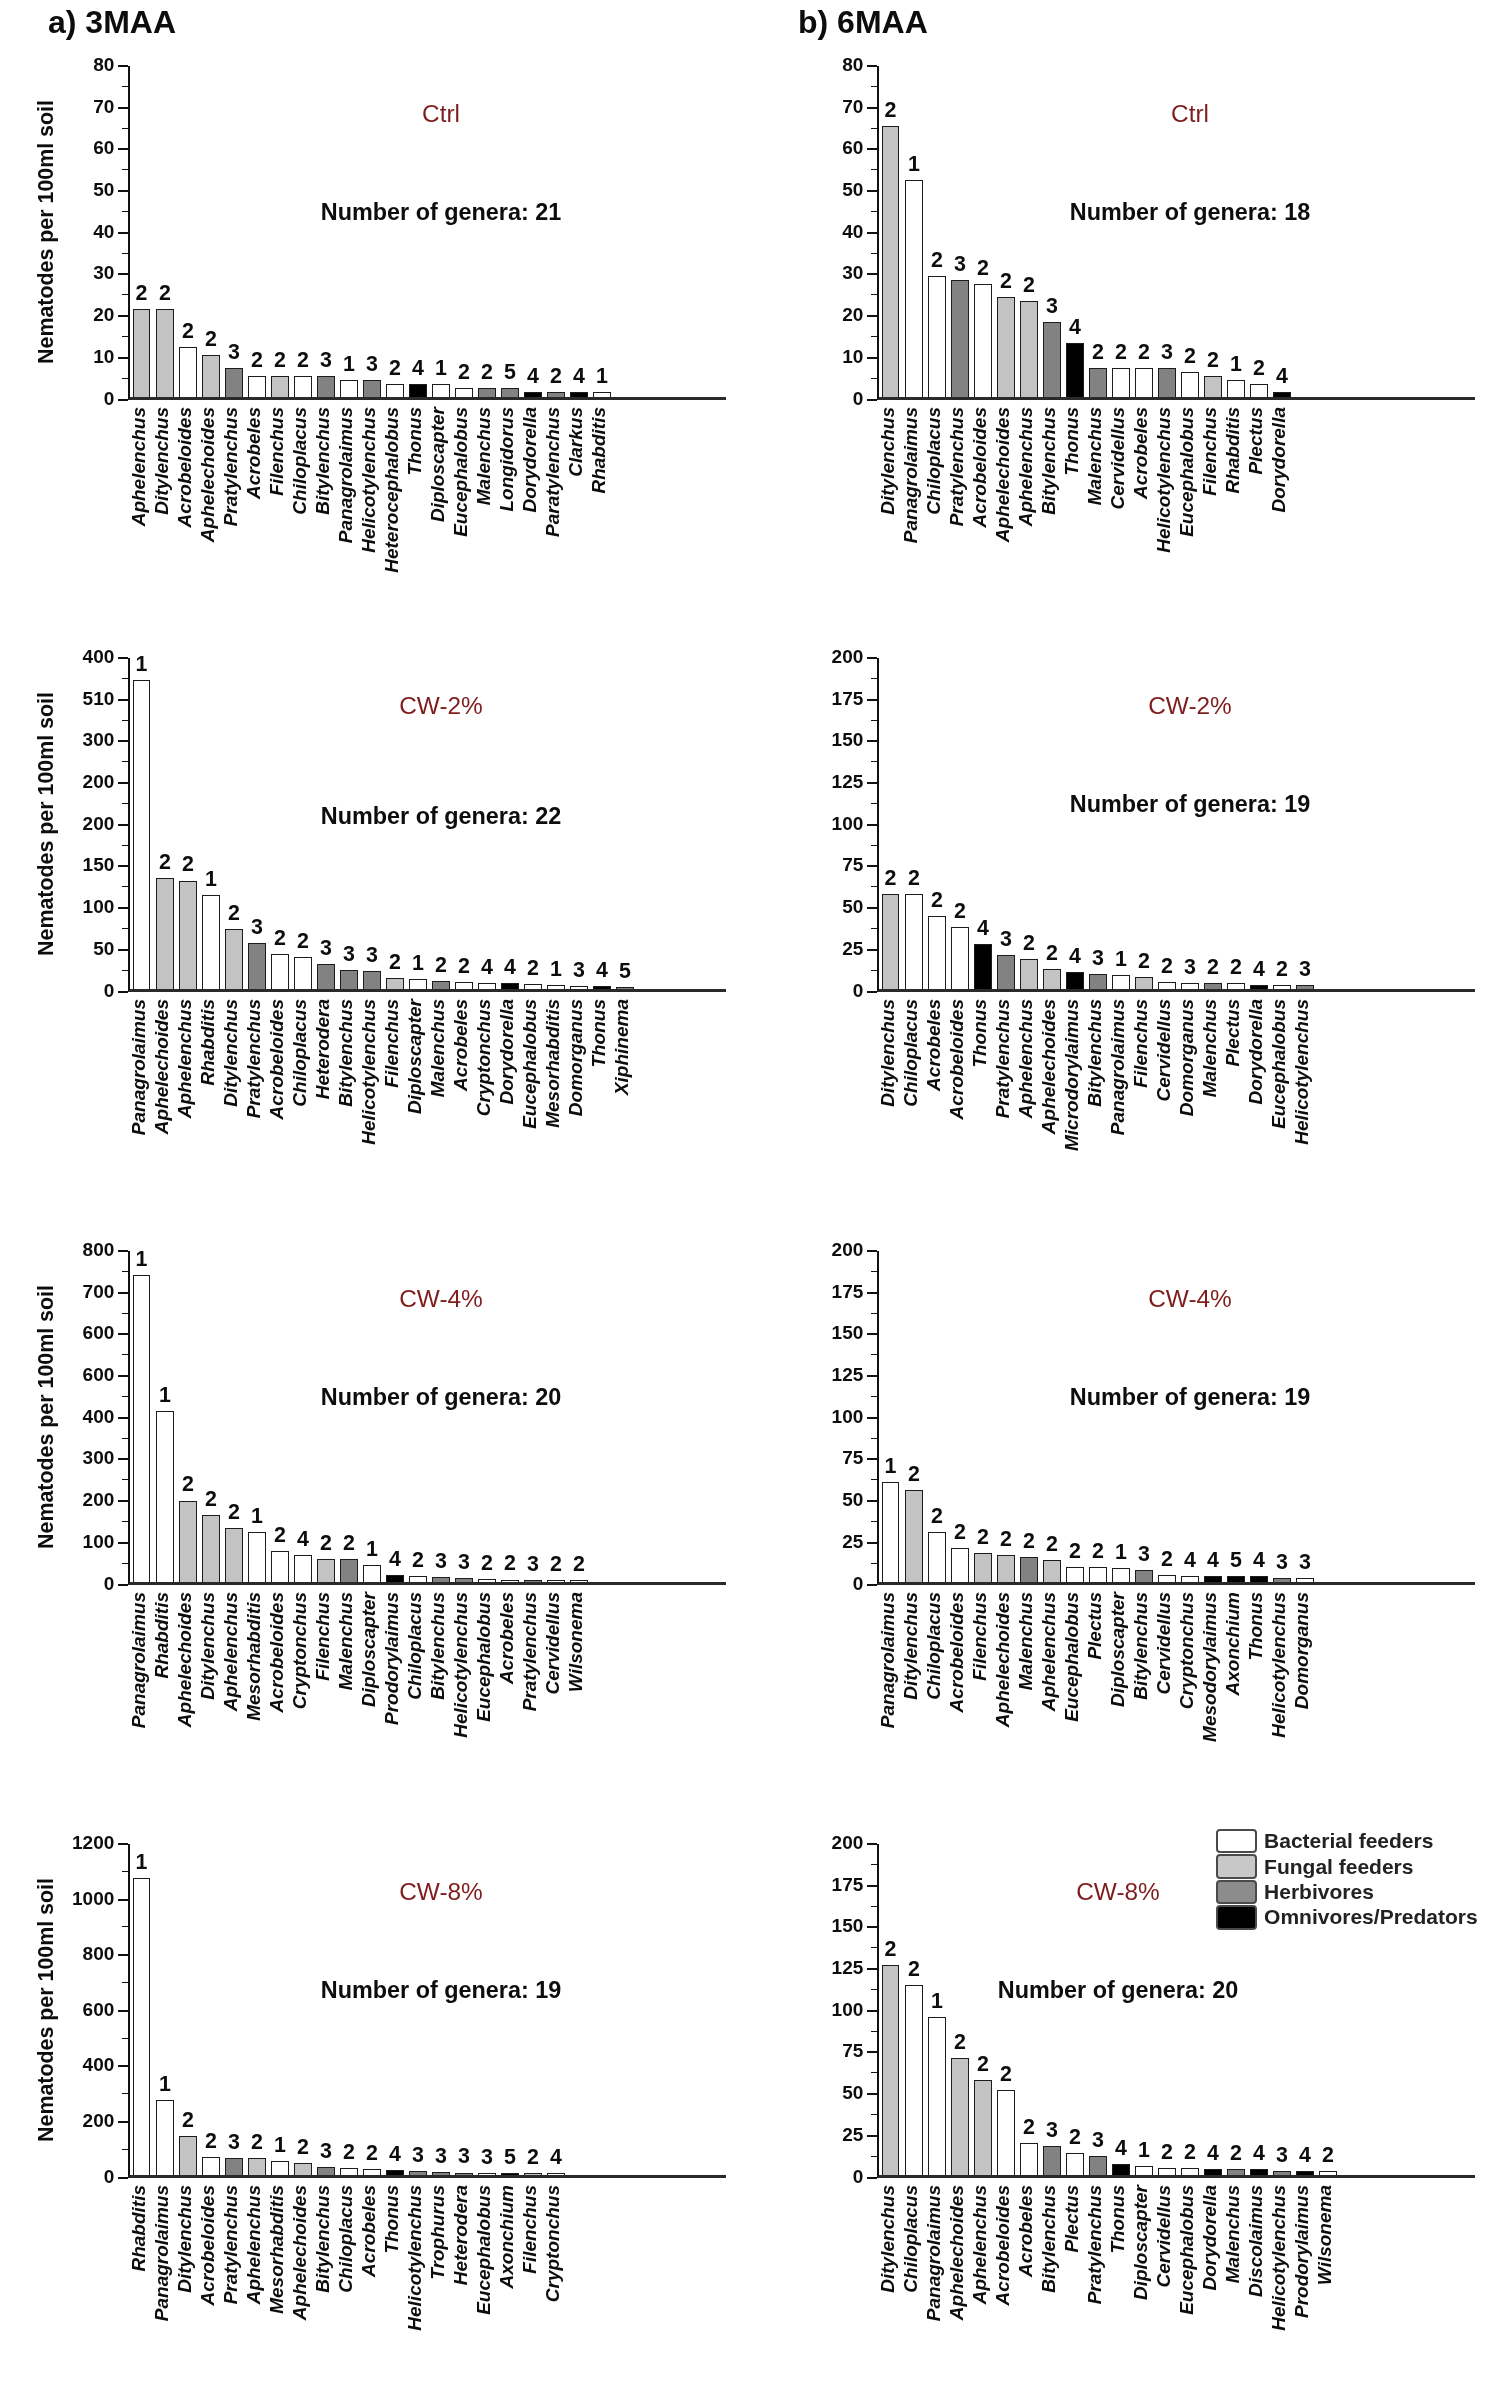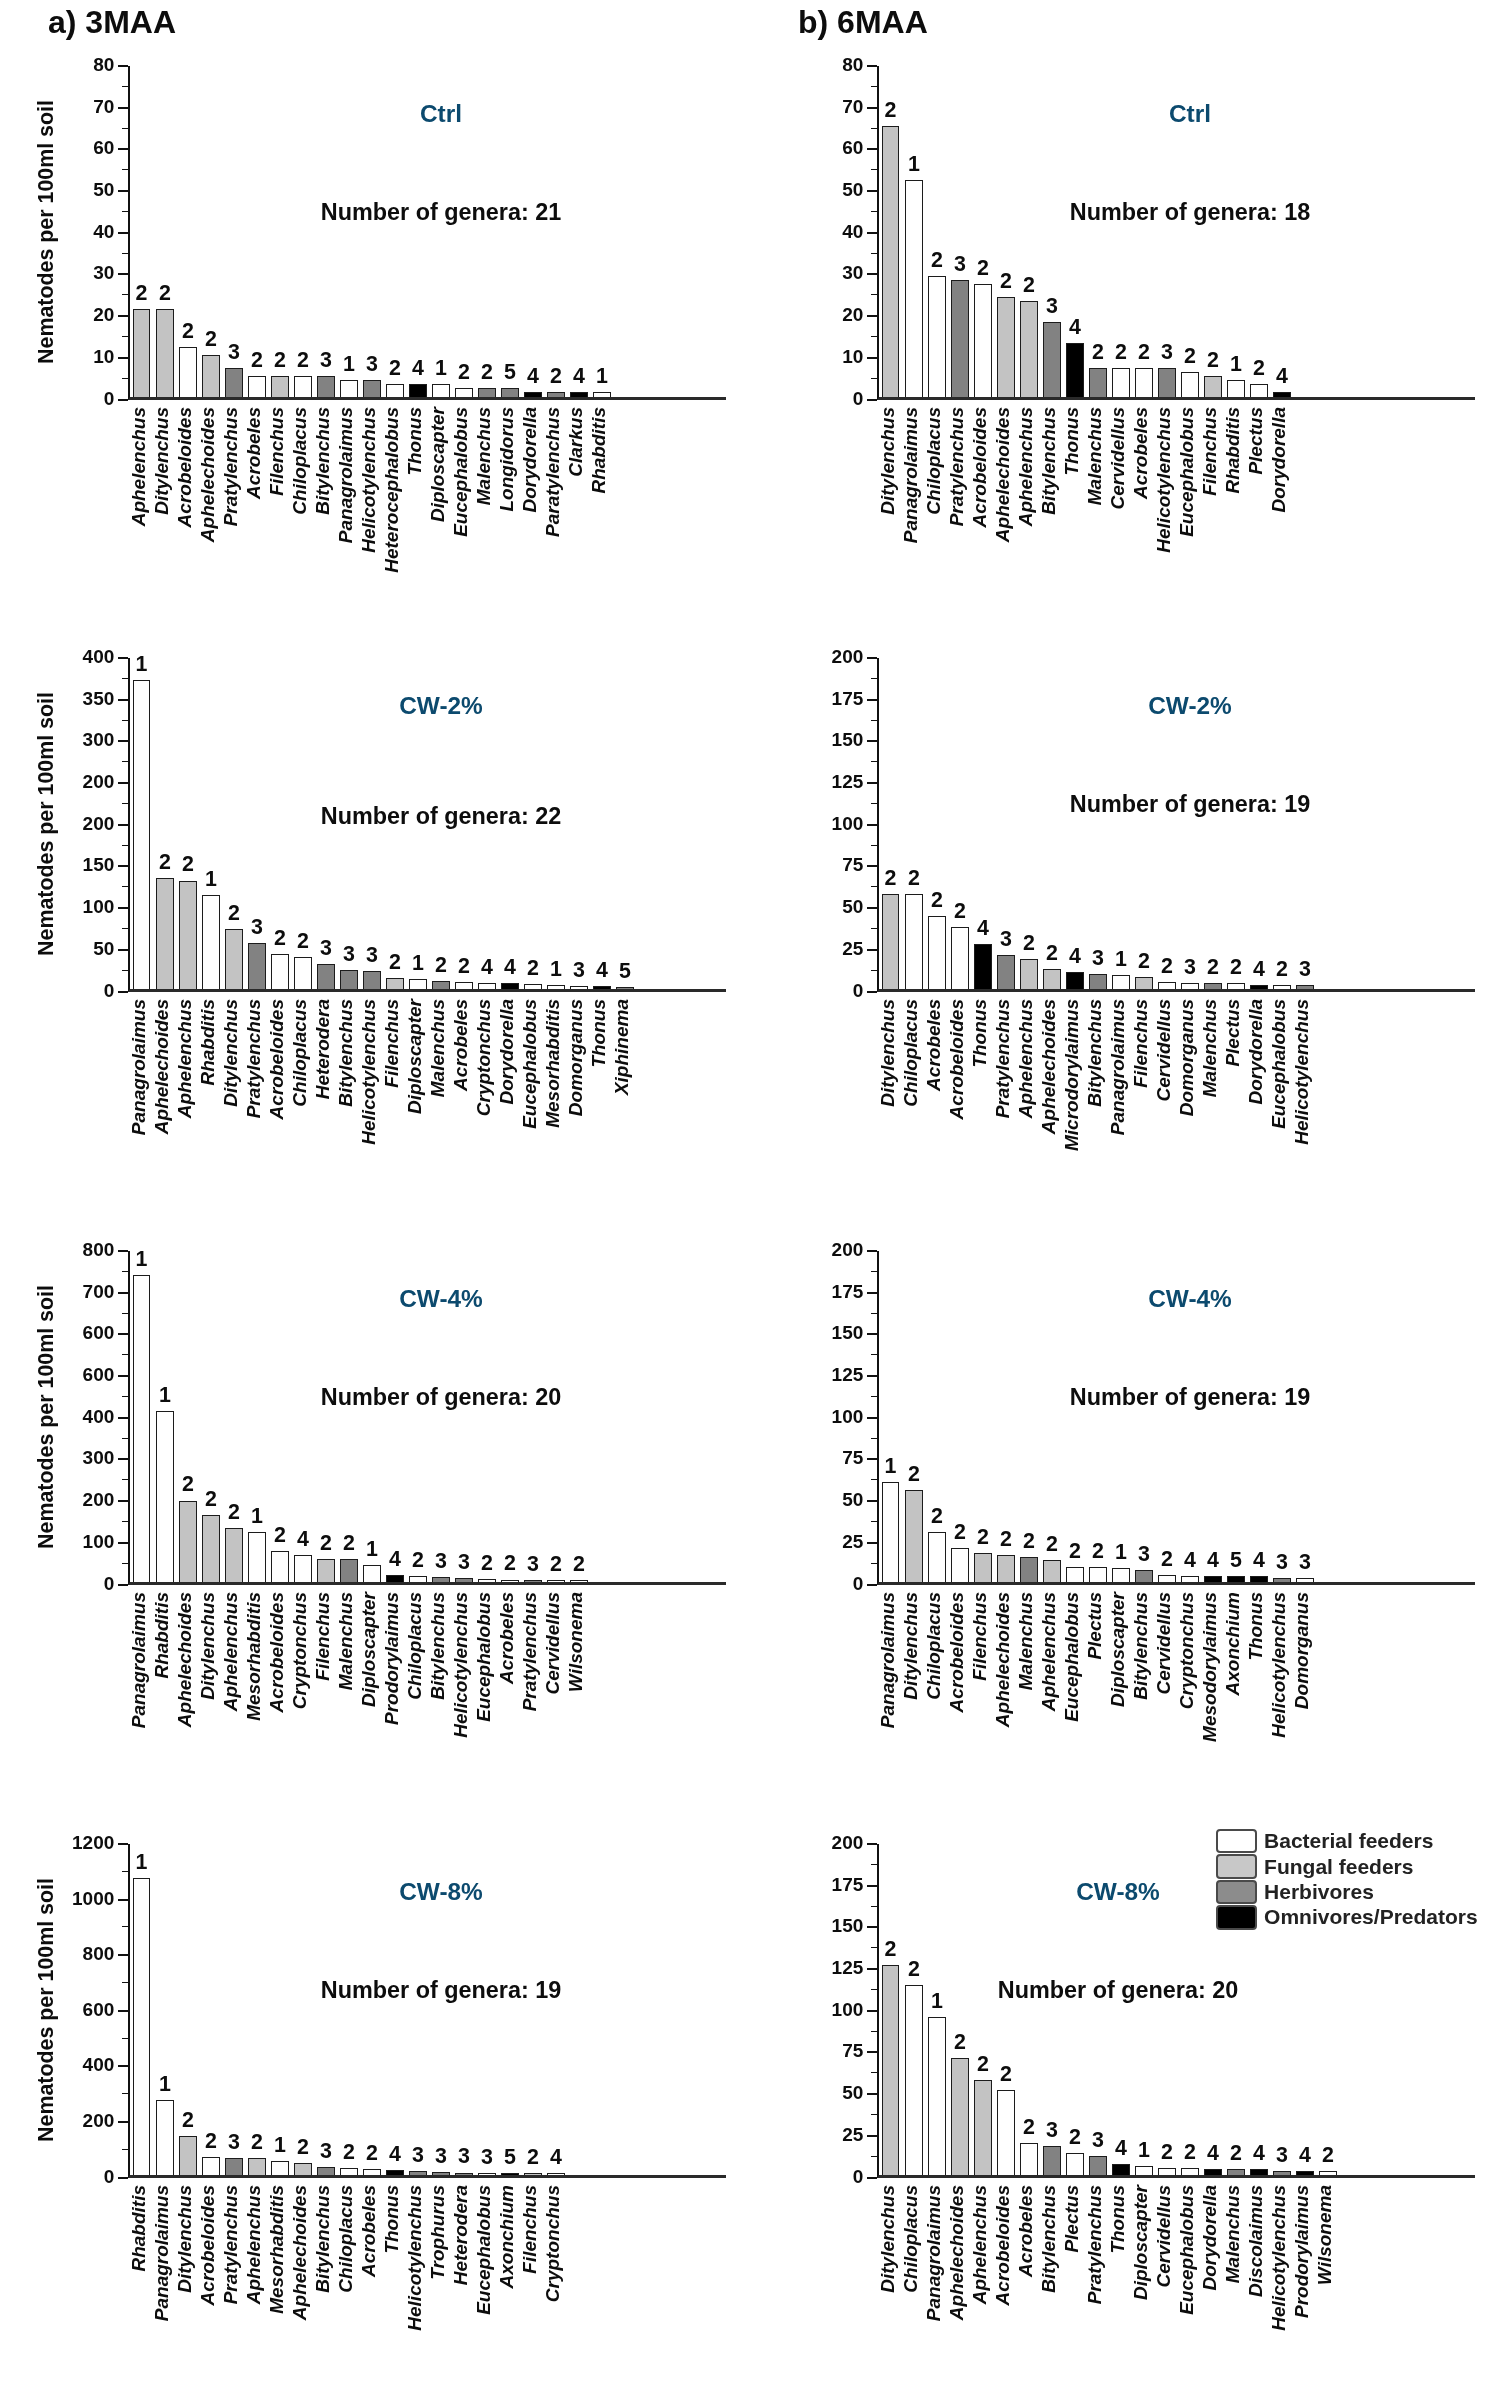--- a/index.html
+++ b/index.html
@@ -21,21 +21,21 @@
            transform:translate(-50%,-50%) rotate(-90deg); color:#0d0d0d; }
   .ytick { position:absolute; height:0; }
   .ytick .mark { position:absolute; right:0; top:-1px; height:2px; background:#111; }
   .ytick .mark.major { width:9.2px; }
   .ytick .mark.minor { width:5.1px; top:-0.8px; height:1.5px; }
   .ytick .tlabel { position:absolute; right:13.2px; top:-11.2px; font-size:19px; font-weight:bold;
                    white-space:nowrap; color:#0d0d0d; }
   .bar   { position:absolute; bottom:0; border:1.5px solid #1c1c1c; border-bottom:none; }
   .cp    { position:absolute; font-size:21.4px; font-weight:bold; color:#0d0d0d;
            transform:translateX(-50%); white-space:nowrap; }
-  .ctitle{ position:absolute; font-size:24.4px; font-weight:bold; color:#0c4a6e;
+  .ctitle{ position:absolute; font-size:24.4px; font-weight:normal; color:#7f1d1d;
            transform:translateX(-50%); white-space:nowrap; }
   .cnote { position:absolute; font-size:23.4px; font-weight:bold; color:#0d0d0d;
            transform:translateX(-50%); white-space:nowrap; }
   .xlab  { position:absolute; font-size:19px; font-weight:bold; font-style:italic; color:#0d0d0d;
            writing-mode:vertical-rl; transform:rotate(180deg); white-space:nowrap; line-height:22.4px; }
   .legend{ position:absolute; left:1216px; top:1829px; }
   .legend-row { display:flex; align-items:center; margin-bottom:1px; }
   .legend-swatch { width:41px; height:24.4px; border:2.5px solid #4a4a4a; border-radius:4.1px; flex:none; }
   .legend-label { font-size:21px; font-weight:600; margin-left:7.1px; white-space:nowrap; color:#222; }
 </style>
@@ -343,21 +343,21 @@
         </div>
         <div class="ytick" style="left: -2.5px; width: 0px; top: 83px;">
           <span class="mark major"></span>
           <span class="tlabel">300</span>
         </div>
         <div class="ytick" style="left: -2.5px; width: 0px; top: 63px;">
           <span class="mark minor"></span>
         </div>
         <div class="ytick" style="left: -2.5px; width: 0px; top: 42px;">
           <span class="mark major"></span>
-          <span class="tlabel">350</span>
+          <span class="tlabel">510</span>
         </div>
         <div class="ytick" style="left: -2.5px; width: 0px; top: 21px;">
           <span class="mark minor"></span>
         </div>
         <div class="ytick" style="left: -2.5px; width: 0px; top: 0px;">
           <span class="mark major"></span>
           <span class="tlabel">400</span>
         </div>
         <div class="bar" style="left: 2.8px; width: 17.5px; height: 309px; background: rgb(255, 255, 255);"></div>
         <div class="cp" style="left: 11.5px; bottom: 312px;">1</div>

